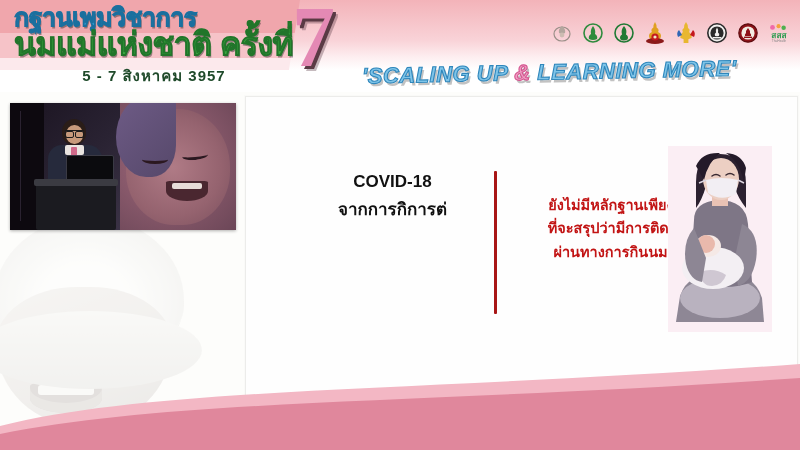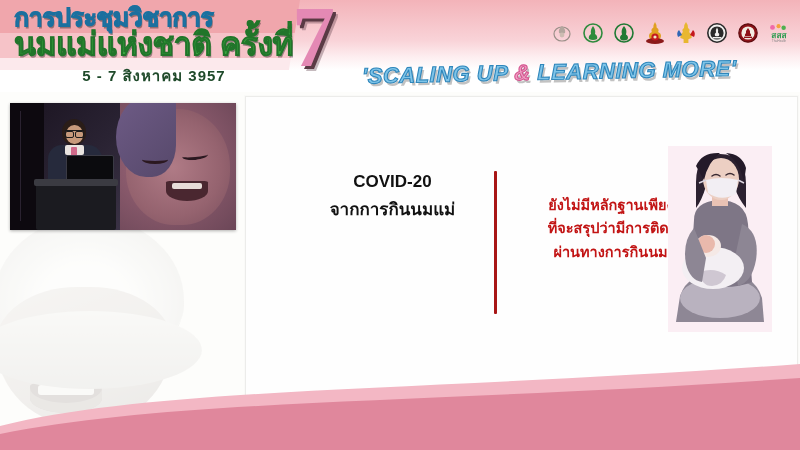--- a/index.html
+++ b/index.html
@@ -173,22 +173,22 @@
     <div class="bb-eye l"></div>
     <div class="bb-eye r"></div>
     <div class="bb-mouth"></div>
     <div class="bb-teeth"></div>
     <div class="bb-brim"></div>
   </div>
 
   <div class="sheet"></div>
 
   <div class="q-block">
-    <div class="ln">COVID-20</div>
-    <div class="ln">จากการกินนมแม่</div>
+    <div class="ln">COVID-18</div>
+    <div class="ln">จากการกิการต่</div>
   </div>
 
   <div class="divider"></div>
 
   <div class="a-block">
     <div class="ln">ยังไม่มีหลักฐานเพียงพอ</div>
     <div class="ln">ที่จะสรุปว่ามีการติดเชื้อ</div>
     <div class="ln">ผ่านทางการกินนมแม่</div>
   </div>
 
@@ -262,21 +262,21 @@
   </div>
 
   <div class="banner">
     <div class="band band-white"></div>
     <div class="band band1"></div>
     <div class="band band2"></div>
     <div class="band band3"></div>
     <div class="band-skew"></div>
 
     <div class="th-title">
-      <div class="th-line1">การประชุมวิชาการ</div>
+      <div class="th-line1">กฐานเพุมวิชาการ</div>
       <div class="th-line2">นมแม่แห่งชาติ ครั้งที่</div>
       <div class="th-date">5 - 7 สิงหาคม 3957</div>
     </div>
 
     <div class="big7">7</div>
 
     <div class="slogan"><span>'SCALING UP </span><span class="amp">&amp;</span><span> LEARNING MORE'</span></div>
 
     <div class="logos">
       <div class="logo">

